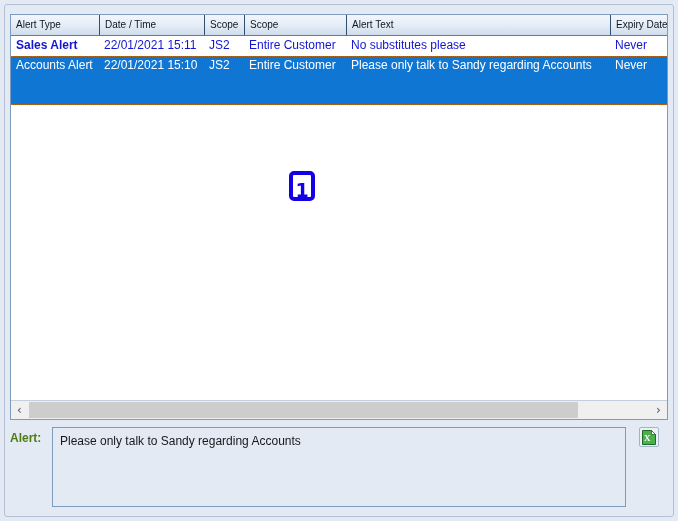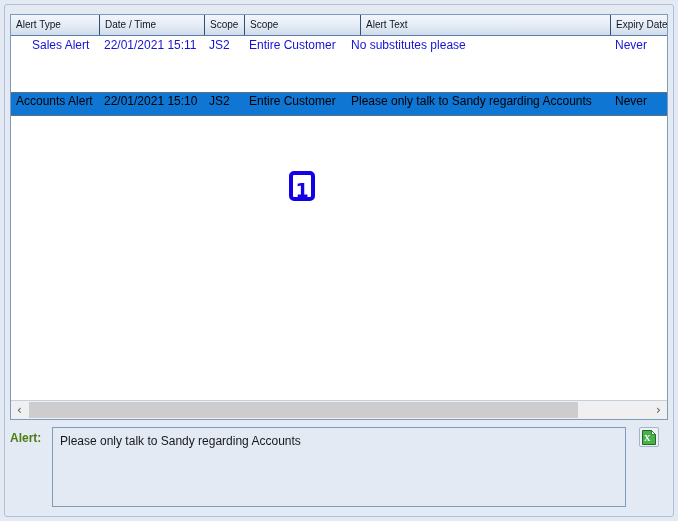--- a/index.html
+++ b/index.html
@@ -78,26 +78,25 @@
   .row {
     position: relative;
     box-sizing: border-box;
     white-space: nowrap;
   }
   .row.normal {
     height: 20px;
     color: #1414d2;
   }
   .row.selected {
-    height: 24px;
+    height: 49px;
     background: #0f76d4;
-    color: #000000;
+    color: #ffffff;
     border-top: 1px dotted #b06a22;
     border-bottom: 1px dotted #b06a22;
-    margin-top: 36px;
   }
   .cell {
     position: absolute;
     top: 0;
     padding-left: 5px;
     font-size: 12px;
     box-sizing: border-box;
     line-height: 19px;
     white-space: normal;
     overflow: hidden;
@@ -193,28 +192,28 @@
 <div id="window">
   <div class="win-border"></div>
 
   <div id="grid-panel">
 
     <div id="grid-header">
       <div class="hcell first" style="left: 0px; width: 88px;">Alert Type</div>
       <div class="hcell" style="left: 88px; width: 105px;">Date / Time</div>
       <div class="hcell" style="left: 193px; width: 40px;">Scope</div>
       <div class="hcell" style="left: 233px; width: 102px;">Scope</div>
-      <div class="hcell" style="left: 349px; width: 264px;">Alert Text</div>
+      <div class="hcell" style="left: 335px; width: 264px;">Alert Text</div>
       <div class="hcell" style="left: 599px; width: 60px;">Expiry Date</div>
     </div>
 
     <div id="grid-body">
 
       <div class="row normal">
-        <div class="cell" style="left: 16px; width: 88px;">Sales Alert</div>
+        <div class="cell" style="left: 0px; width: 88px; font-weight: bold;">Sales Alert</div>
         <div class="cell" style="left: 88px; width: 105px;">22/01/2021 15:11</div>
         <div class="cell" style="left: 193px; width: 40px;">JS2</div>
         <div class="cell" style="left: 233px; width: 102px;">Entire Customer</div>
         <div class="cell" style="left: 335px; width: 264px;">No substitutes please</div>
         <div class="cell" style="left: 599px; width: 60px;">Never</div>
       </div>
 
       <div class="row selected">
         <div class="cell" style="left: 0px; width: 88px;">Accounts Alert</div>
         <div class="cell" style="left: 88px; width: 105px;">22/01/2021 15:10</div>

